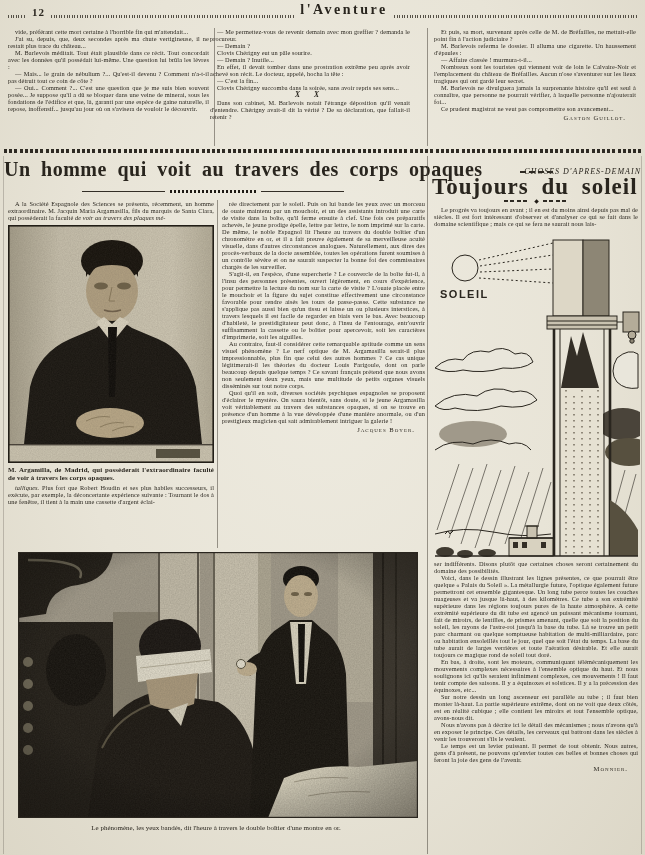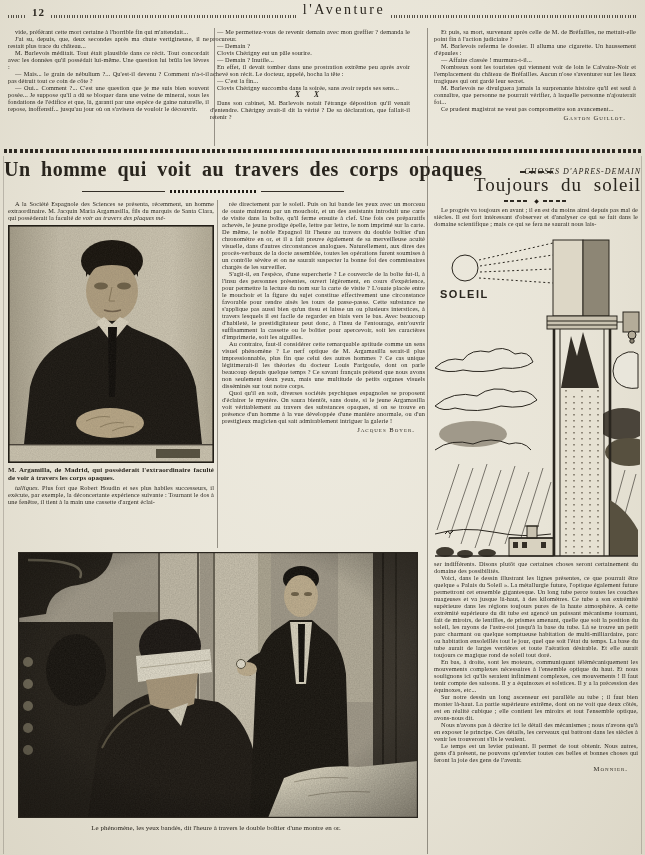--- a/index.html
+++ b/index.html
@@ -11,21 +11,21 @@
     color:#29251e;
     -webkit-font-smoothing:antialiased;
   }
   
   .masthead { position:absolute; top:2px; left:8px; right:8px; height:16px;
     display:flex; align-items:flex-end; gap:6px; }
   .hatch { height:3px; background:repeating-linear-gradient(90deg,#555046 0 1px,transparent 1px 2.6px); }
   .hatch.small { width:18px; }
   .hatch.grow { flex:1; }
   .pagenum { font-weight:bold; font-size:11px; letter-spacing:1px; }
-  .mast-title { font-weight:normal; font-size:14px; letter-spacing:2.5px; word-spacing:2px; }
+  .mast-title { font-weight:bold; font-size:14px; letter-spacing:2.5px; word-spacing:2px; }
   
   .col { position:absolute; text-align:justify; font-size:6.3px; line-height:7px;
     overflow:hidden; letter-spacing:0.1px; }
   .p { text-indent:7px; }
   .sig { text-align:right; font-variant:small-caps; letter-spacing:1px; font-size:6.6px; padding-right:10px; margin-top:2px; }
   .orn-xx { text-align:center; font-weight:bold; font-style:italic; font-size:7.5px; letter-spacing:6px; line-height:8px; }
   
   .vrule { position:absolute; width:1px; background:#4e493f; opacity:.55; }
   .vrule.faint { opacity:.28; }
   .dashrule { position:absolute; height:3.6px;
@@ -39,22 +39,22 @@
     background:repeating-linear-gradient(90deg,#1f1b15 0 2px,transparent 2px 4px); }
   .caption1 { font-weight:bold; font-size:6.9px; line-height:8px; text-align:justify; margin-top:3px; }
   .caption2 { position:absolute; top:824px; left:16px; width:400px; text-align:center;
     font-size:7px; line-height:9px; }
   .caption2 .inner { display:inline-block; max-width:334px; }
   
   .kicker { position:absolute; top:167px; left:432px; width:209px; text-align:right;
     font-style:italic; font-size:8px; letter-spacing:1px; font-family:Liberation Serif, serif; }
   .kicker-orn { position:absolute; top:171px; left:520px; width:34px; height:2px;
     background:repeating-linear-gradient(90deg,#2e2a23 0 6px,transparent 6px 9px); }
-  .headline2 { position:absolute; top:174px; left:432px; width:209px; text-align:right;
-    font-weight:normal; font-size:19px; letter-spacing:1px; word-spacing:6px; white-space:nowrap; }
+  .headline2 { position:absolute; top:174px; left:432px; width:209px; text-align:left;
+    font-weight:bold; font-size:23px; letter-spacing:1px; word-spacing:6px; white-space:nowrap; }
   .hl2-orn { position:absolute; top:198px; left:432px; width:209px; display:flex;
     justify-content:center; align-items:center; gap:4px; }
   .hl2-orn .dash { width:26px; height:1.6px;
     background:repeating-linear-gradient(90deg,#2e2a23 0 4px,transparent 4px 6.5px); }
   .hl2-orn .diamond { font-size:6px; line-height:6px; color:#1f1b15; }
   svg text { font-family:"Liberation Sans","DejaVu Sans",sans-serif; }
   .illo { position:absolute; }
 </style>
 </head>
 <body>

